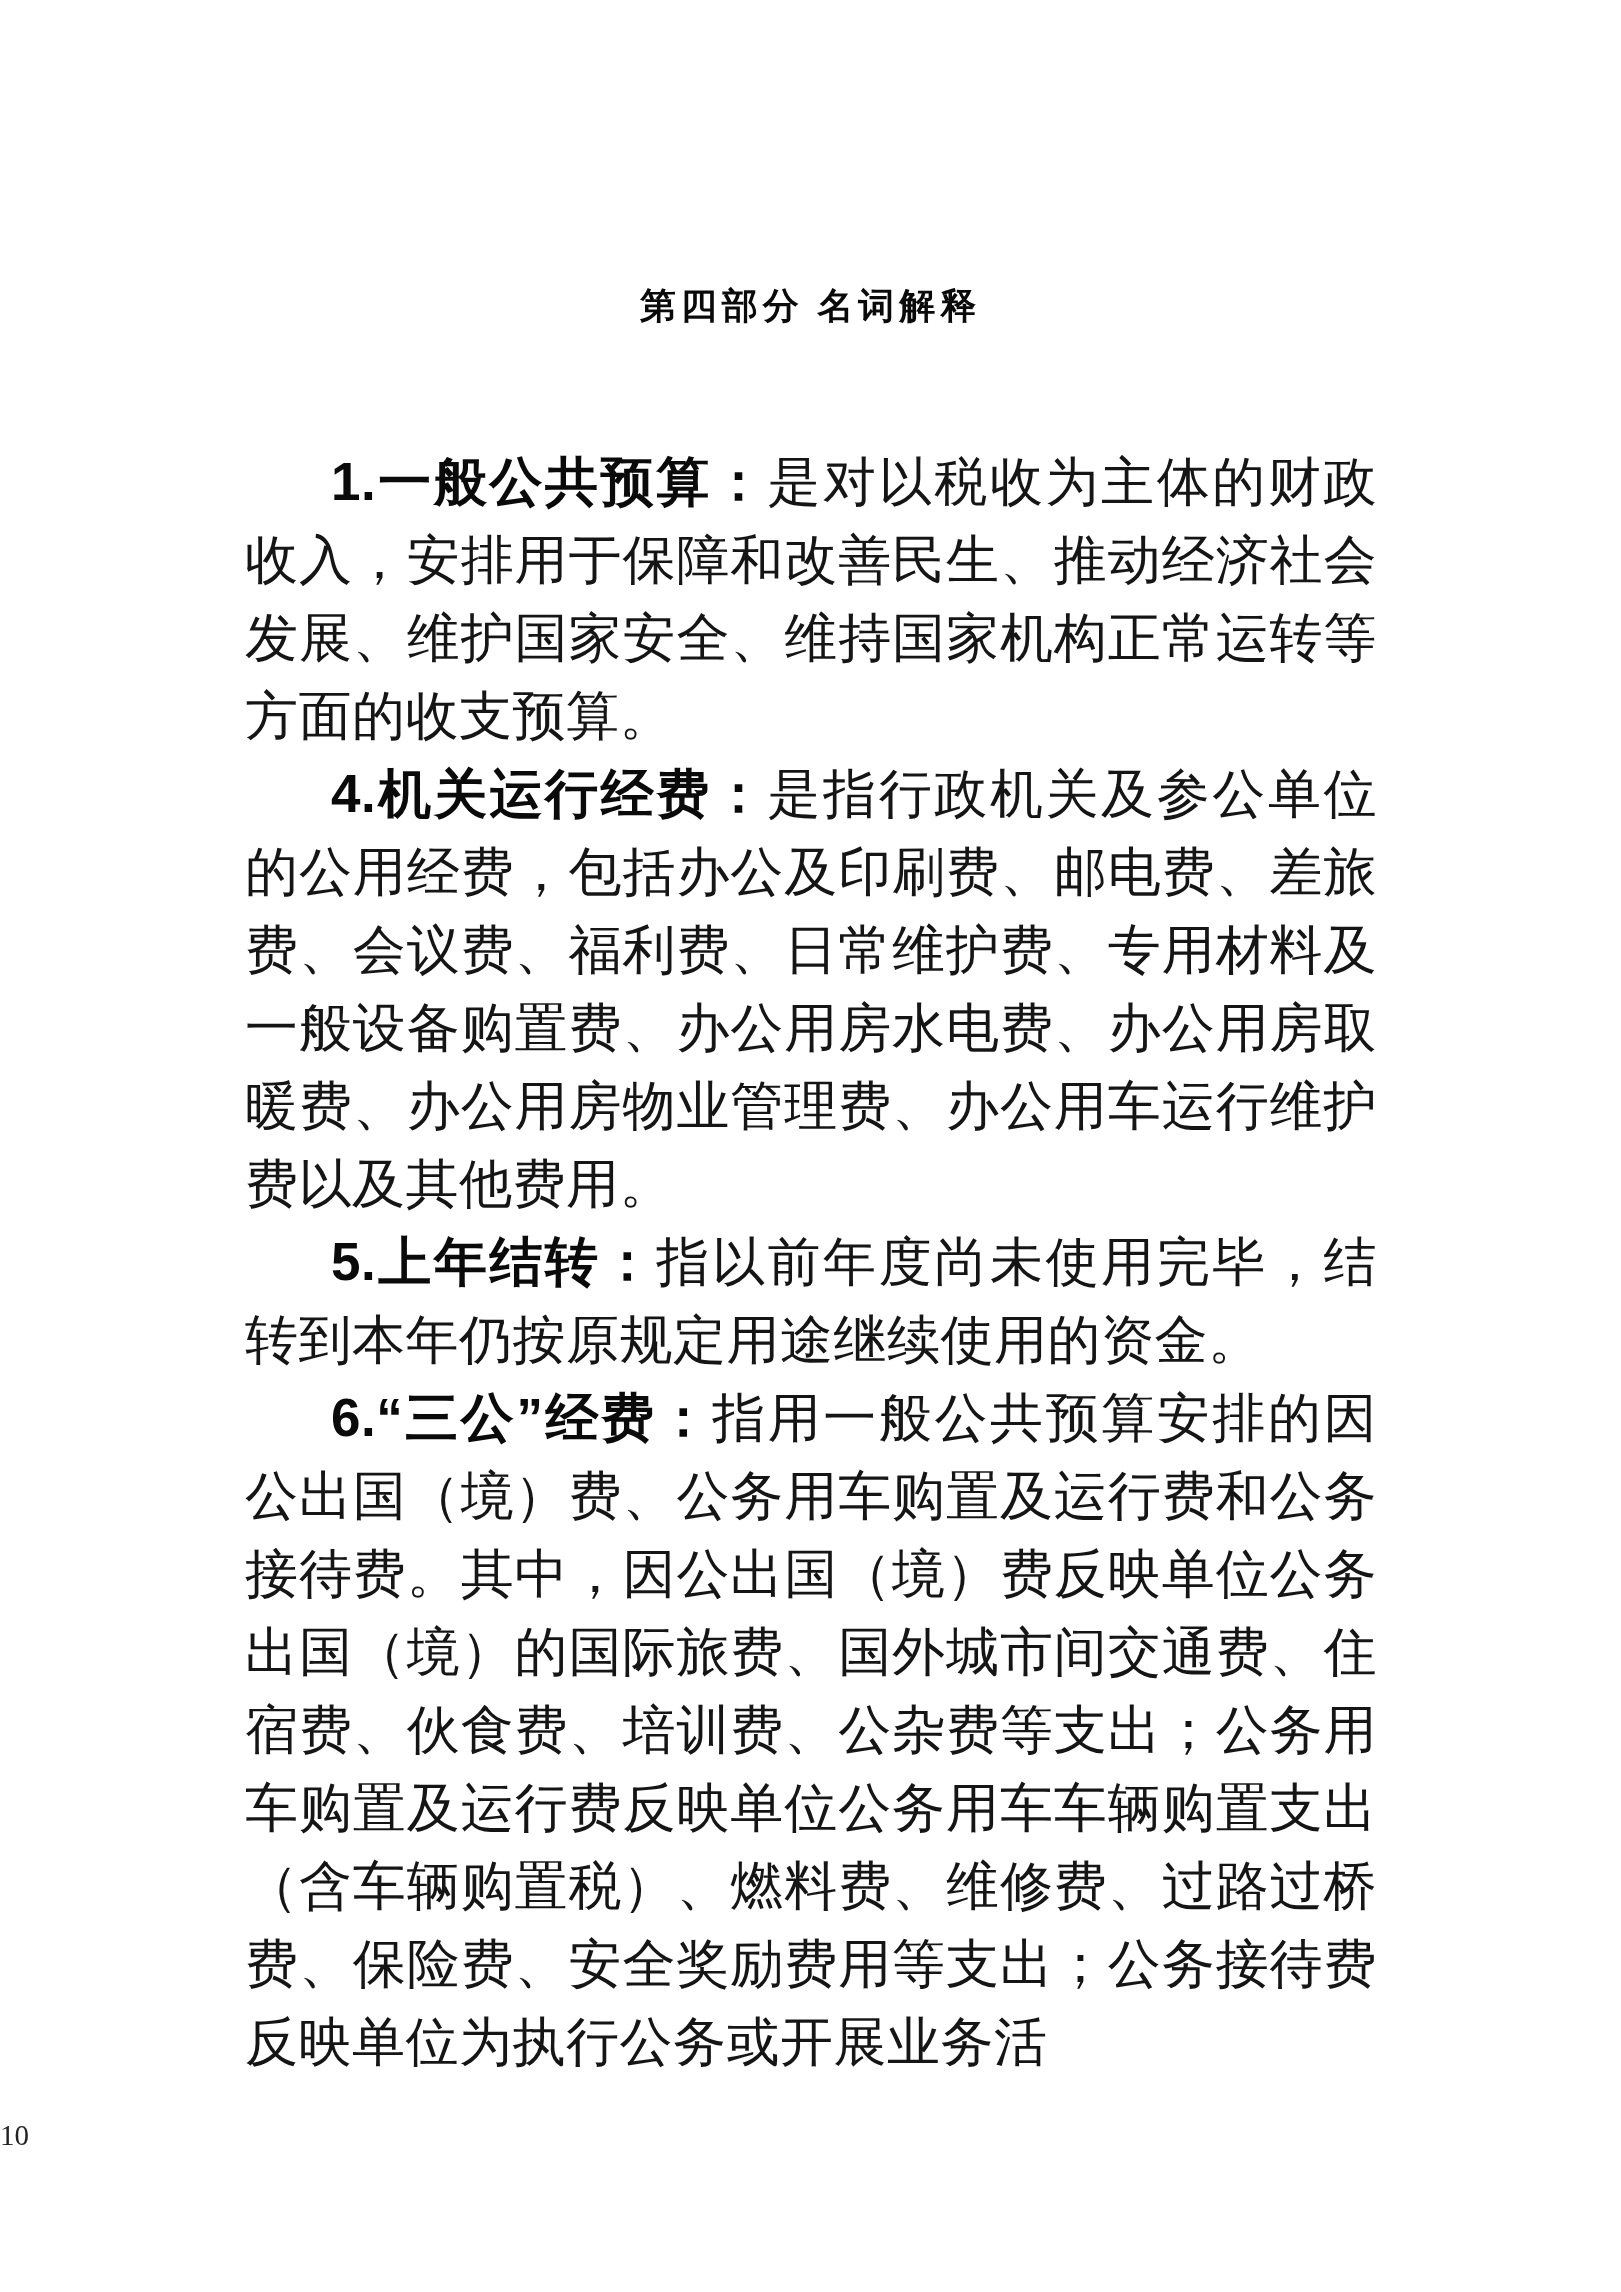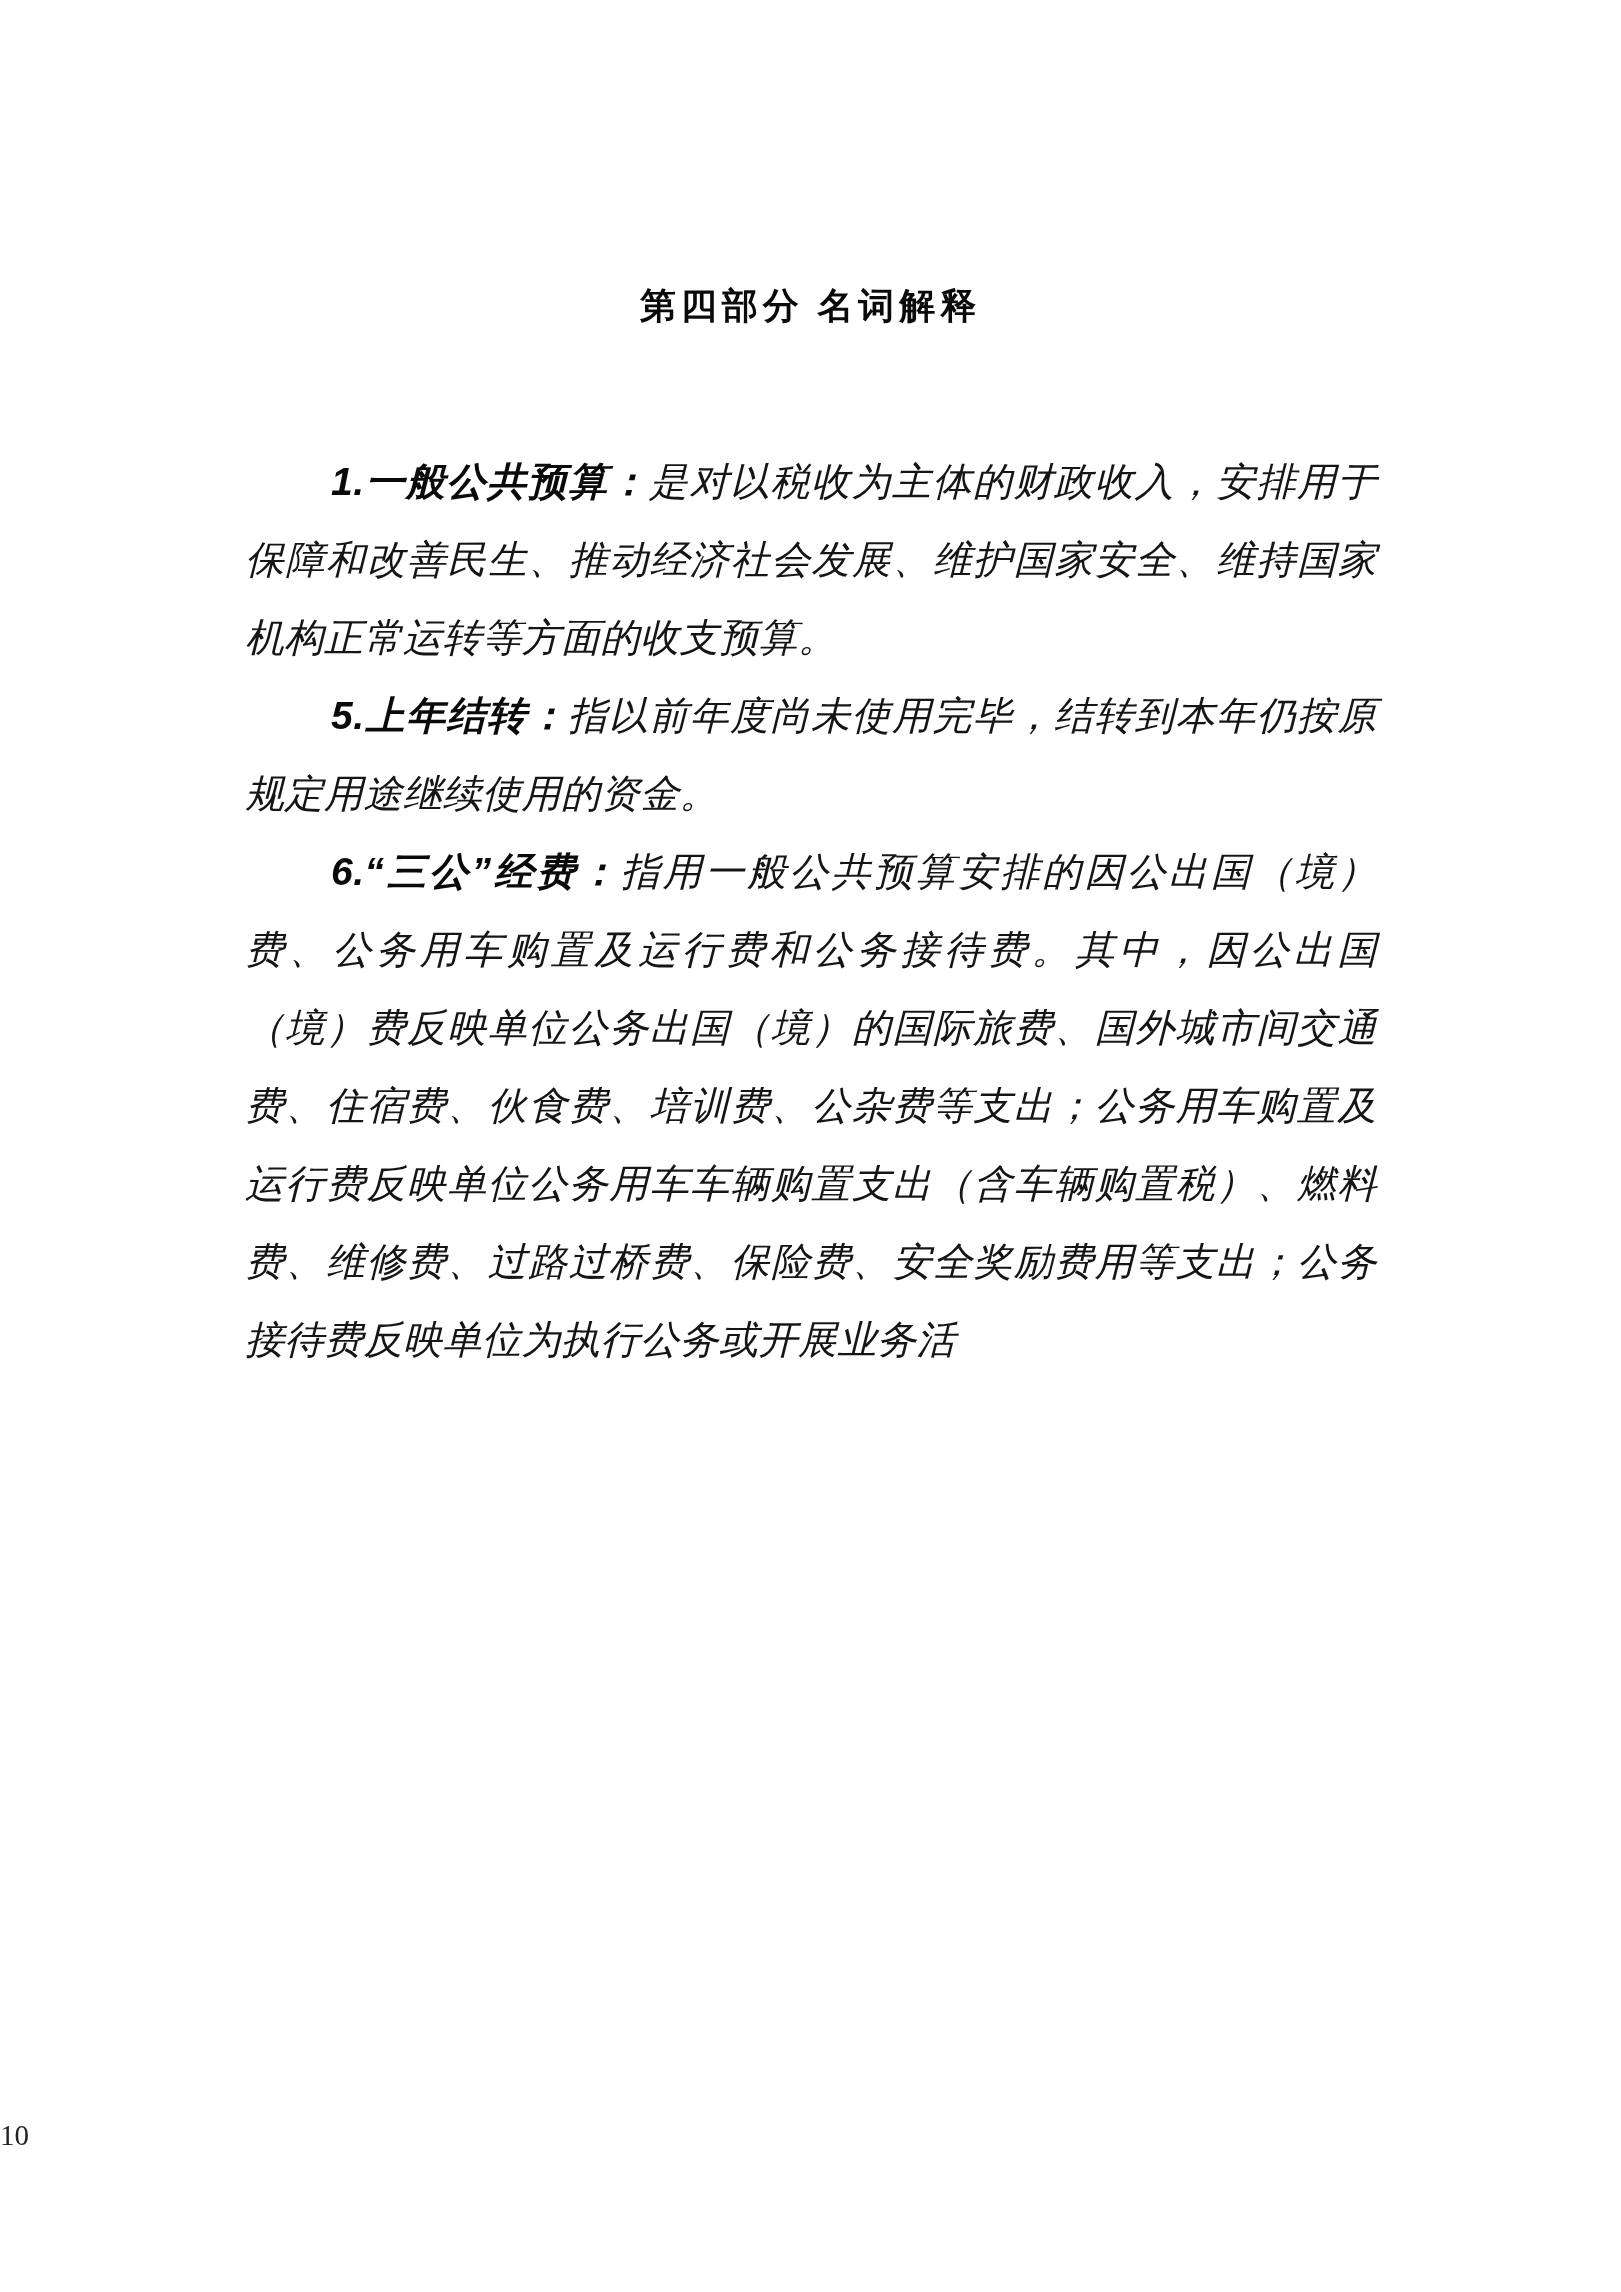--- a/index.html
+++ b/index.html
@@ -27,26 +27,25 @@
     font-size: 36px;
     font-weight: bold;
     letter-spacing: 4.9px;
     color: #0a0a0a;
   }
   .body-text {
     position: absolute;
     top: 443px;
     left: 245px;
     width: 1132px;
-    font-size: 39px;
+    font-size: 53px;
     line-height: 78px;
     text-align: justify;
     text-justify: inter-character;
     color: #151515;
-    font-style: italic;
   }
   .para {
     margin: 0;
     padding: 0;
     text-indent: 86px;
     letter-spacing: 0.5px;
   }
   .lead {
     font-weight: bold;
     font-family: "Liberation Sans", "DejaVu Sans", sans-serif;
@@ -68,20 +67,21 @@
 <div class="page">
 
   <div class="doc-title">第四部分 名词解释</div>
 
   <div class="body-text">
 
     <p class="para"><b class="lead">1.一般公共预算：</b><span>是对以税收为主体的财政收入，安排用于保障和改善民生、推动经济社会发展、维护国家安全、维持国家机构正常运转等方面的收支预算。</span></p>
 
 
 
+    <p class="para"><b class="lead">4.机关运行经费：</b><span>是指行政机关及参公单位的公用经费，包括办公及印刷费、邮电费、差旅费、会议费、福利费、日常维护费、专用材料及一般设备购置费、办公用房水电费、办公用房取暖费、办公用房物业管理费、办公用车运行维护费以及其他费用。</span></p>
 
     <p class="para"><b class="lead">5.上年结转：</b><span>指以前年度尚未使用完毕，结转到本年仍按原规定用途继续使用的资金。</span></p>
 
     <p class="para"><b class="lead">6.“三公”经费：</b><span>指用一般公共预算安排的因公出国（境）费、公务用车购置及运行费和公务接待费。其中，因公出国（境）费反映单位公务出国（境）的国际旅费、国外城市间交通费、住宿费、伙食费、培训费、公杂费等支出；公务用车购置及运行费反映单位公务用车车辆购置支出（含车辆购置税）、燃料费、维修费、过路过桥费、保险费、安全奖励费用等支出；公务接待费反映单位为执行公务或开展业务活</span></p>
 
   </div>
 
   <div class="page-number">10</div>
 
 </div>

